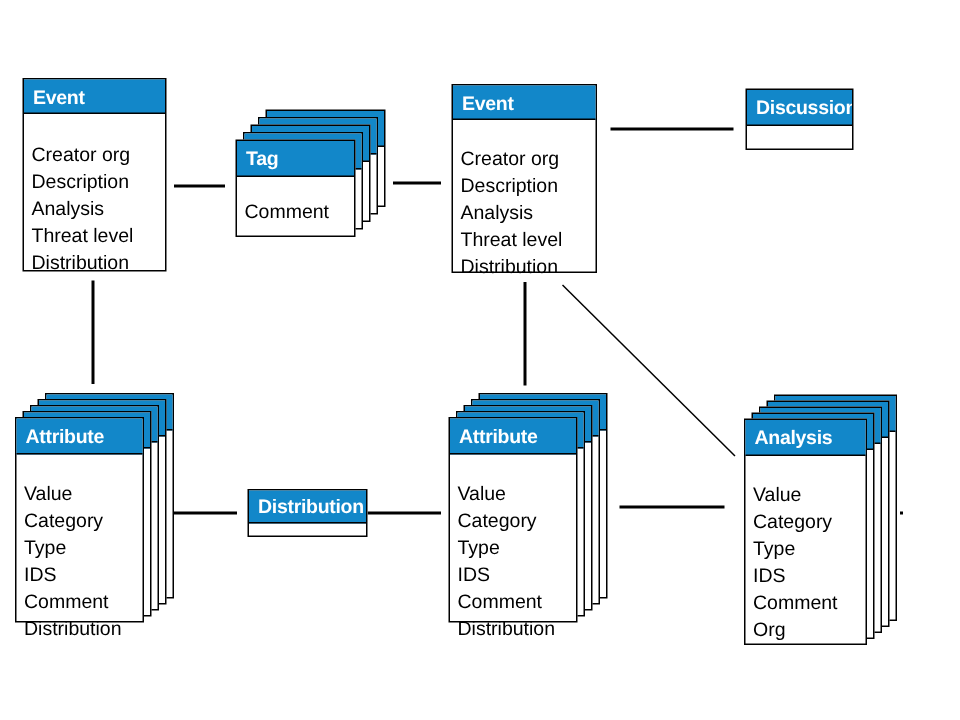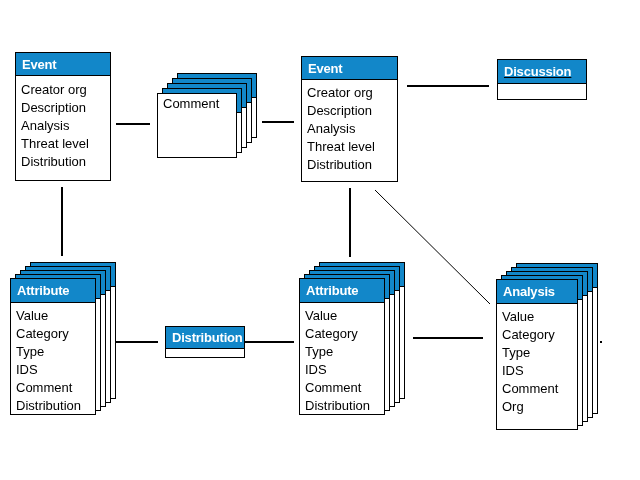--- a/index.html
+++ b/index.html
@@ -12,39 +12,39 @@
     position:absolute;background:#ffffff;border:1.5px solid #000000;
     box-sizing:border-box;z-index:3;
   }
   .entity.back{z-index:2;}
   .hdr{
     background:#1287c9;color:#ffffff;font-weight:bold;font-size:13px;
     padding:0 6px;border-bottom:1.5px solid #000000;display:flex;align-items:center;
     box-sizing:border-box;letter-spacing:-0.2px;white-space:nowrap;overflow:hidden;text-align:right;
   }
   .hdr-band{background:#1287c9;border-bottom:1.5px solid #000000;box-sizing:border-box;}
-  .body{box-sizing:border-box;}
+  .body{box-sizing:border-box;margin-top:13px;}
   .row{
     font-size:13px;color:#000000;height:18px;line-height:18px;
     padding:0 5px;white-space:nowrap;overflow:hidden;
   }
   
   .e-event-left{left:15px;top:52px;width:96px;height:129px;}
   .e-event-left .hdr{height:23px;}
   .e-event-left .body{padding-top:5px;}
 
   .e-tag{left:157px;top:93px;width:80px;height:65px;}
   .e-tag .hdr{height:24px;}
   .e-tag .row{height:20px;line-height:20px;}
 
   .e-event-center{left:301px;top:56px;width:97px;height:126px;}
   .e-event-center .hdr{height:23px;}
   .e-event-center .body{padding-top:4px;}
 
-  .e-discussion{left:497px;top:59px;width:90px;height:41px;text-decoration:underline;}
+  .e-discussion{left:497px;top:59px;width:72px;height:41px;}
   .e-discussion .hdr{height:24px;}
 
   .e-attr-left{left:10px;top:278px;width:86px;height:137px;}
   .e-attr-center{left:299px;top:278px;width:86px;height:137px;}
   .e-proposal{left:496px;top:279px;width:82px;height:151px;}
   .e-attr-left .hdr,.e-attr-center .hdr,.e-proposal .hdr{height:24px;}
   .e-attr-left .body,.e-attr-center .body,.e-proposal .body{padding-top:4px;}
 
   .e-correlation{left:165px;top:326px;width:80px;height:32px;}
   .e-correlation .hdr{height:22px;}
@@ -124,20 +124,21 @@
     <div class="body">
       <div class="row">Creator org</div>
       <div class="row">Description</div>
       <div class="row">Analysis</div>
       <div class="row">Threat level</div>
       <div class="row">Distribution</div>
     </div>
   </div>
 
   <div class="entity e-tag">
+    <div class="hdr">Tag</div>
     <div class="body">
       <div class="row">Comment</div>
     </div>
   </div>
 
   <div class="entity e-event-center">
     <div class="hdr">Event</div>
     <div class="body">
       <div class="row">Creator org</div>
       <div class="row">Description</div>

